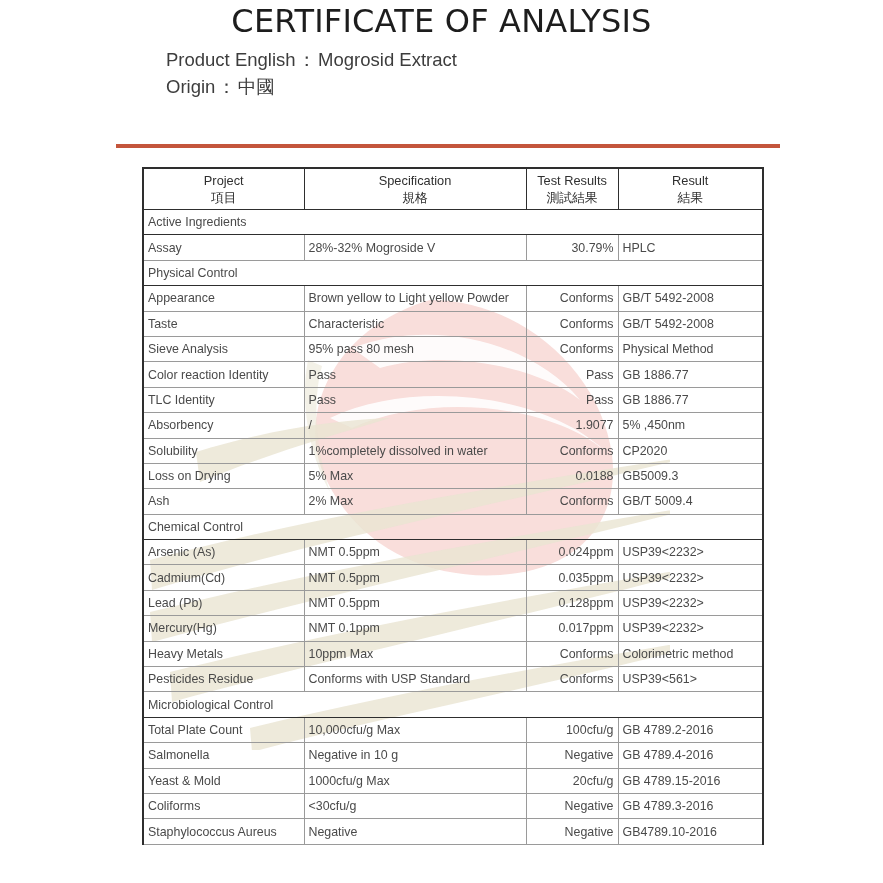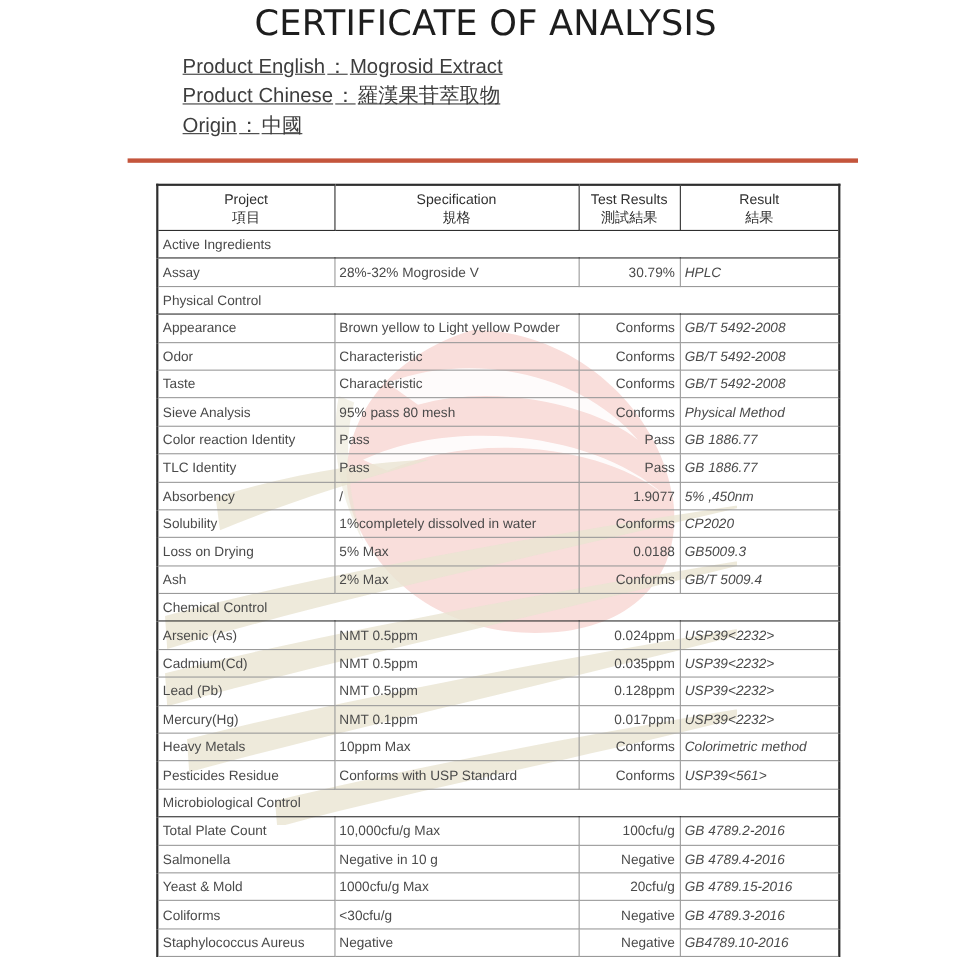--- a/index.html
+++ b/index.html
@@ -48,21 +48,20 @@
   #product-info {
     position: absolute;
     left: 166px;
     top: 46px;
     font-size: 18.5px;
     line-height: 27px;
     color: #3d3d3d;
   }
   #product-info .info-line {
     white-space: nowrap;
-    text-decoration: underline;
   }
   #product-info .info-label { }
   #product-info .info-sep { padding: 0 2px; }
   #product-info .info-value { }
 
   #divider-rule {
     position: absolute;
     left: 116px;
     top: 144px;
     width: 664px;
@@ -135,21 +134,21 @@
   #coa-table tbody td.cell-project { border-left: 2px solid #2e2e2e; }
   #coa-table tbody td.cell-result  { border-right: 2px solid #2e2e2e; }
 
   
   tr.block-start td { border-top: 1px solid #2e2e2e; }
   tr.block-end   td { border-bottom: 1px solid #2e2e2e; }
 
   
   #coa-table tbody td.cell-spec { border-left: 1px solid #737373; }
   #coa-table tbody td.cell-test { border-left: 1px solid #6f6f6f; }
-  #coa-table tbody td.cell-result { border-left: 1px solid #6f6f6f; font-style: italic; }
+  #coa-table tbody td.cell-result { border-left: 1px solid #6f6f6f; }
 </style>
 </head>
 <body>
 
 <svg id="watermark" viewBox="0 0 883 883" xmlns="http://www.w3.org/2000/svg" aria-hidden="true">
   <defs>
     <clipPath id="wm-clip">
       <rect x="150" y="250" width="520" height="500"></rect>
     </clipPath>
   </defs>
@@ -183,23 +182,20 @@
   </g>
 </svg>
 
 <div id="page">
 
   <div id="doc-title">CERTIFICATE OF ANALYSIS</div>
 
   <div id="product-info">
     <div class="info-line">
       <span class="info-label">Product English</span><span class="info-sep">：</span><span class="info-value">Mogrosid Extract</span>
-    </div>
-    <div class="info-line">
-      <span class="info-label">Product Chinese</span><span class="info-sep">：</span><span class="info-value">羅漢果苷萃取物</span>
     </div>
     <div class="info-line">
       <span class="info-label">Origin</span><span class="info-sep">：</span><span class="info-value">中國</span>
     </div>
   </div>
 
   <div id="divider-rule"></div>
 
   <table id="coa-table">
     <colgroup>
@@ -241,26 +237,20 @@
         <tr>
           <td class="cell-section" colspan="4">Physical Control</td>
         </tr>
         <tr class="block-start">
           <td class="cell-project">Appearance</td>
           <td class="cell-spec">Brown yellow to Light yellow Powder</td>
           <td class="cell-test">Conforms</td>
           <td class="cell-result">GB/T 5492-2008</td>
         </tr>
         <tr>
-          <td class="cell-project">Odor</td>
-          <td class="cell-spec">Characteristic</td>
-          <td class="cell-test">Conforms</td>
-          <td class="cell-result">GB/T 5492-2008</td>
-        </tr>
-        <tr>
           <td class="cell-project">Taste</td>
           <td class="cell-spec">Characteristic</td>
           <td class="cell-test">Conforms</td>
           <td class="cell-result">GB/T 5492-2008</td>
         </tr>
         <tr>
           <td class="cell-project">Sieve Analysis</td>
           <td class="cell-spec">95% pass 80 mesh</td>
           <td class="cell-test">Conforms</td>
           <td class="cell-result">Physical Method</td>

